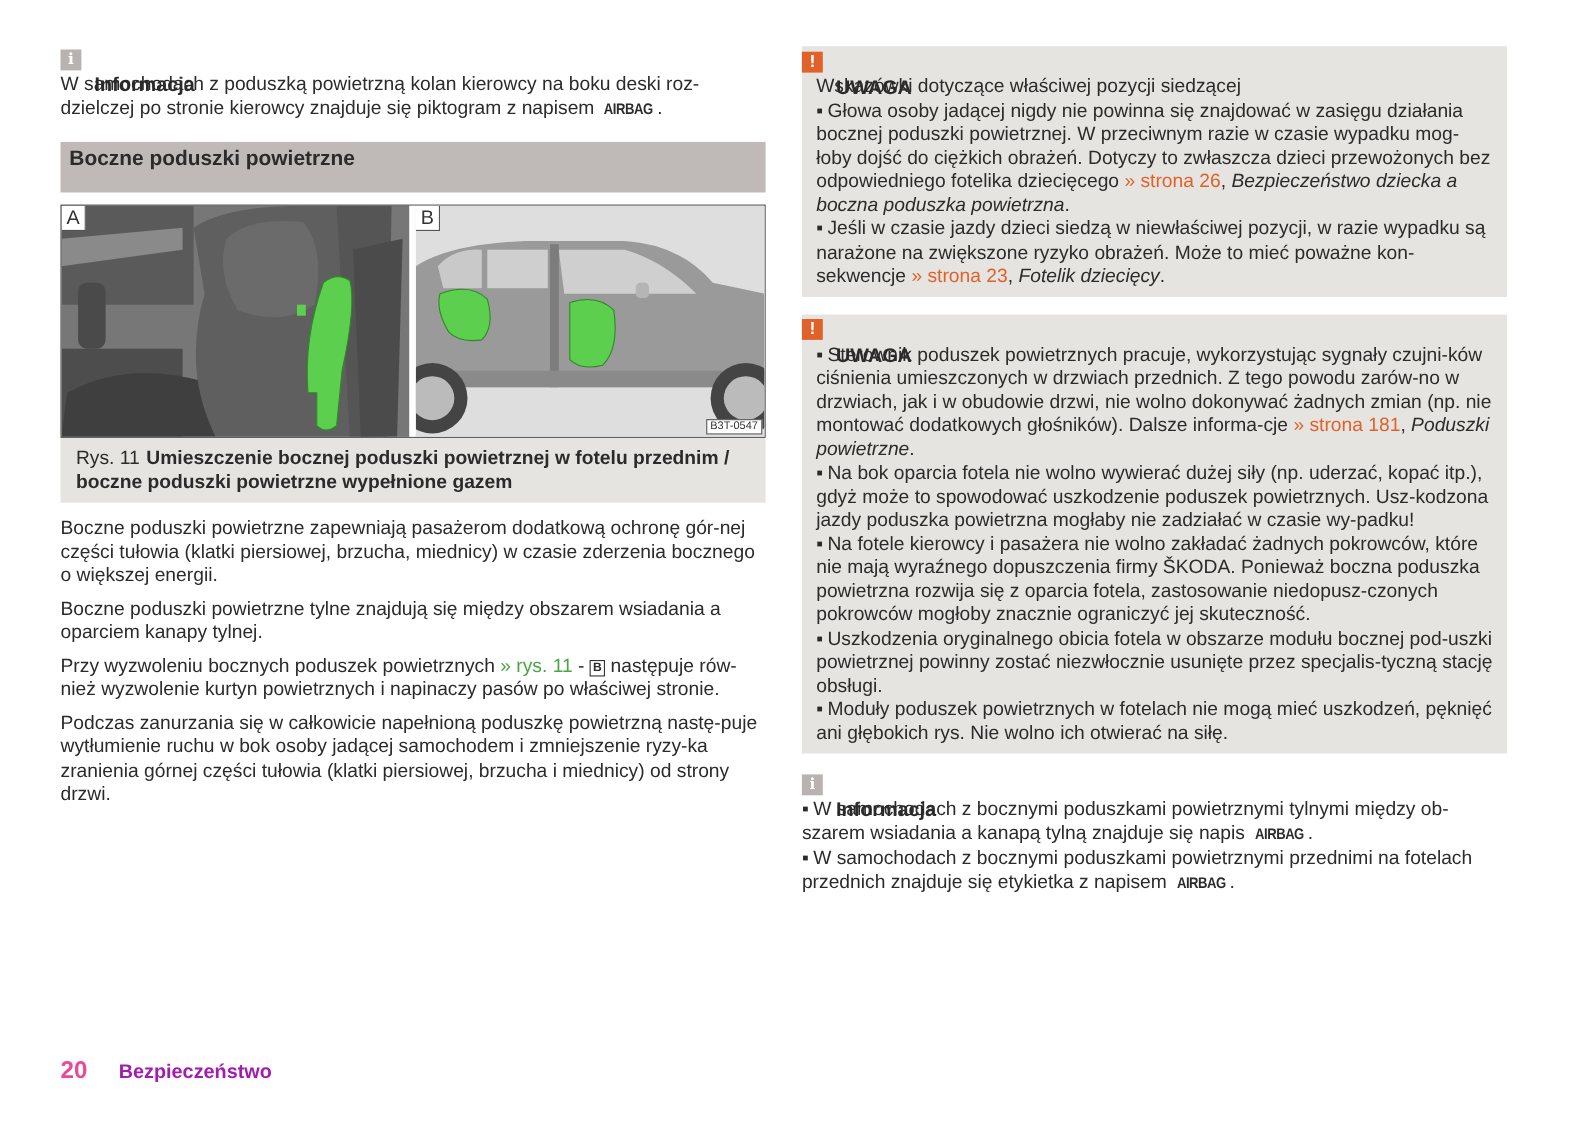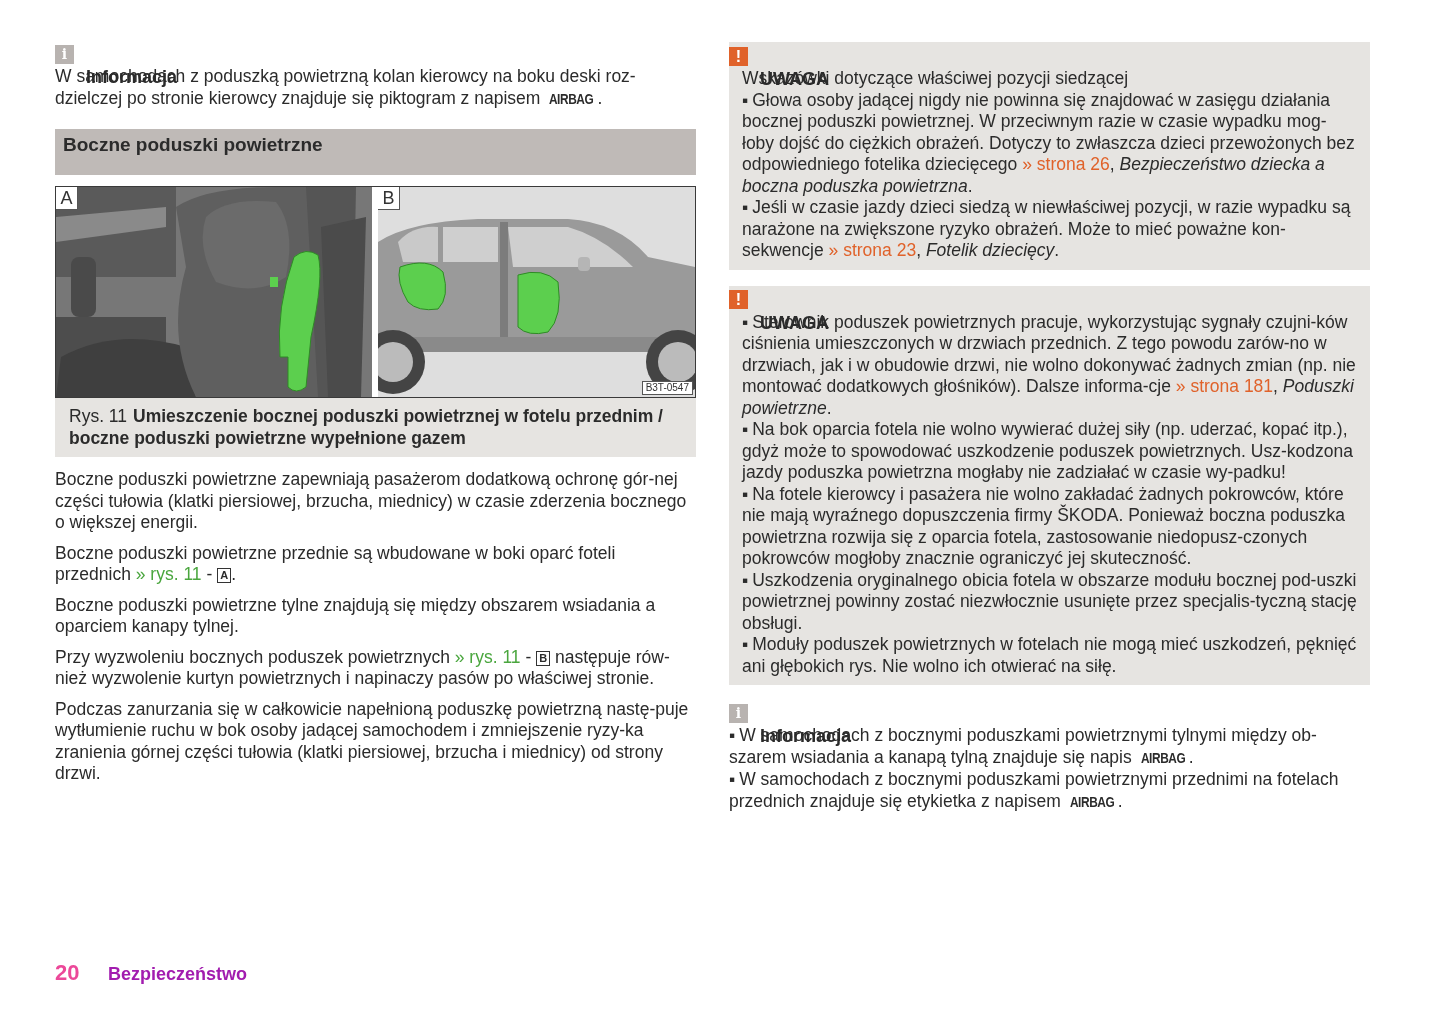--- a/index.html
+++ b/index.html
@@ -124,23 +124,20 @@
       <div class="fig-code">B3T-0547</div>
     </div>
   </div>
 
   <div class="caption">
     <span class="num">Rys. 11</span><b>Umieszczenie bocznej poduszki powietrznej w fotelu przednim / boczne poduszki powietrzne wypełnione gazem</b>
   </div>
 
   <p class="txt p">Boczne poduszki powietrzne zapewniają pasażerom dodatkową ochronę gór-nej części tułowia (klatki piersiowej, brzucha, miednicy) w czasie zderzenia bocznego o większej energii.</p>
 
-  <p class="txt p">
-    <span>Boczne poduszki powietrzne przednie są wbudowane w boki oparć foteli przednich </span><a class="link-green">» rys. 11</a><span> - </span><span class="boxref">A</span><span>.</span>
-  </p>
 
   <p class="txt p">Boczne poduszki powietrzne tylne znajdują się między obszarem wsiadania a oparciem kanapy tylnej.</p>
 
   <p class="txt p">
     <span>Przy wyzwoleniu bocznych poduszek powietrznych </span><a class="link-green">» rys. 11</a><span> - </span><span class="boxref">B</span><span> następuje rów-nież wyzwolenie kurtyn powietrznych i napinaczy pasów po właściwej stronie.</span>
   </p>
 
   <p class="txt p">Podczas zanurzania się w całkowicie napełnioną poduszkę powietrzną nastę-puje wytłumienie ruchu w bok osoby jadącej samochodem i zmniejszenie ryzy-ka zranienia górnej części tułowia (klatki piersiowej, brzucha i miednicy) od strony drzwi.</p>
 </div>
 

